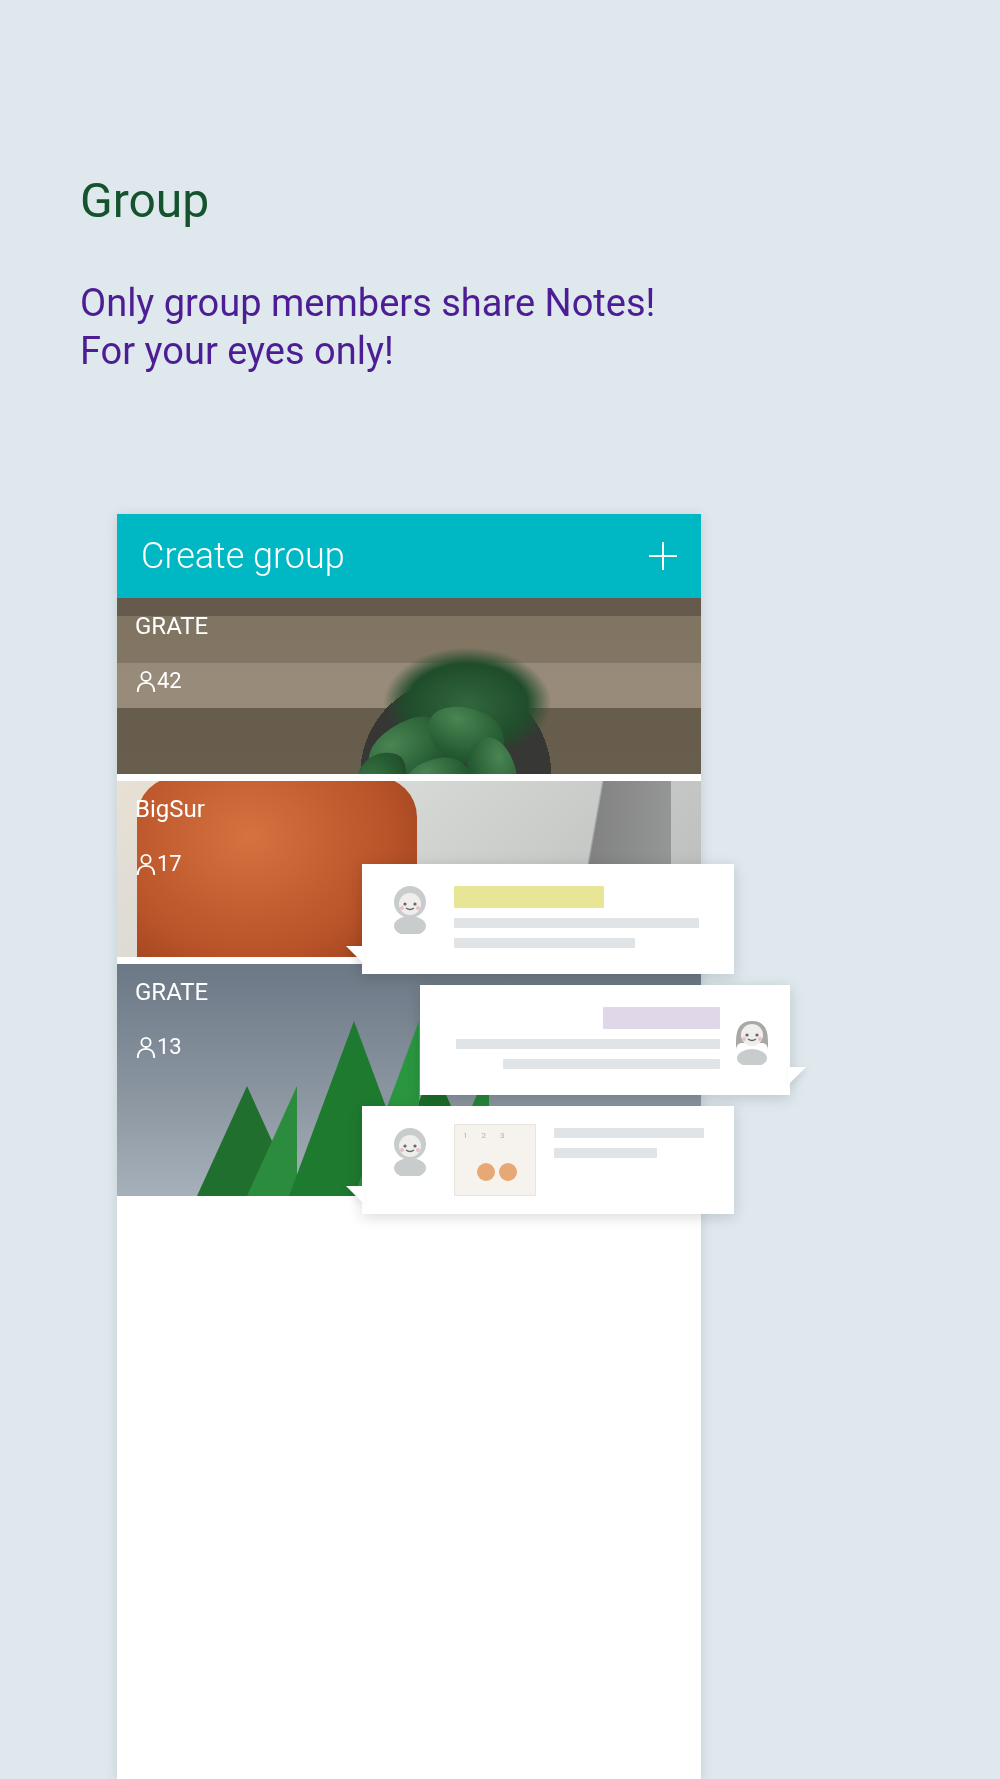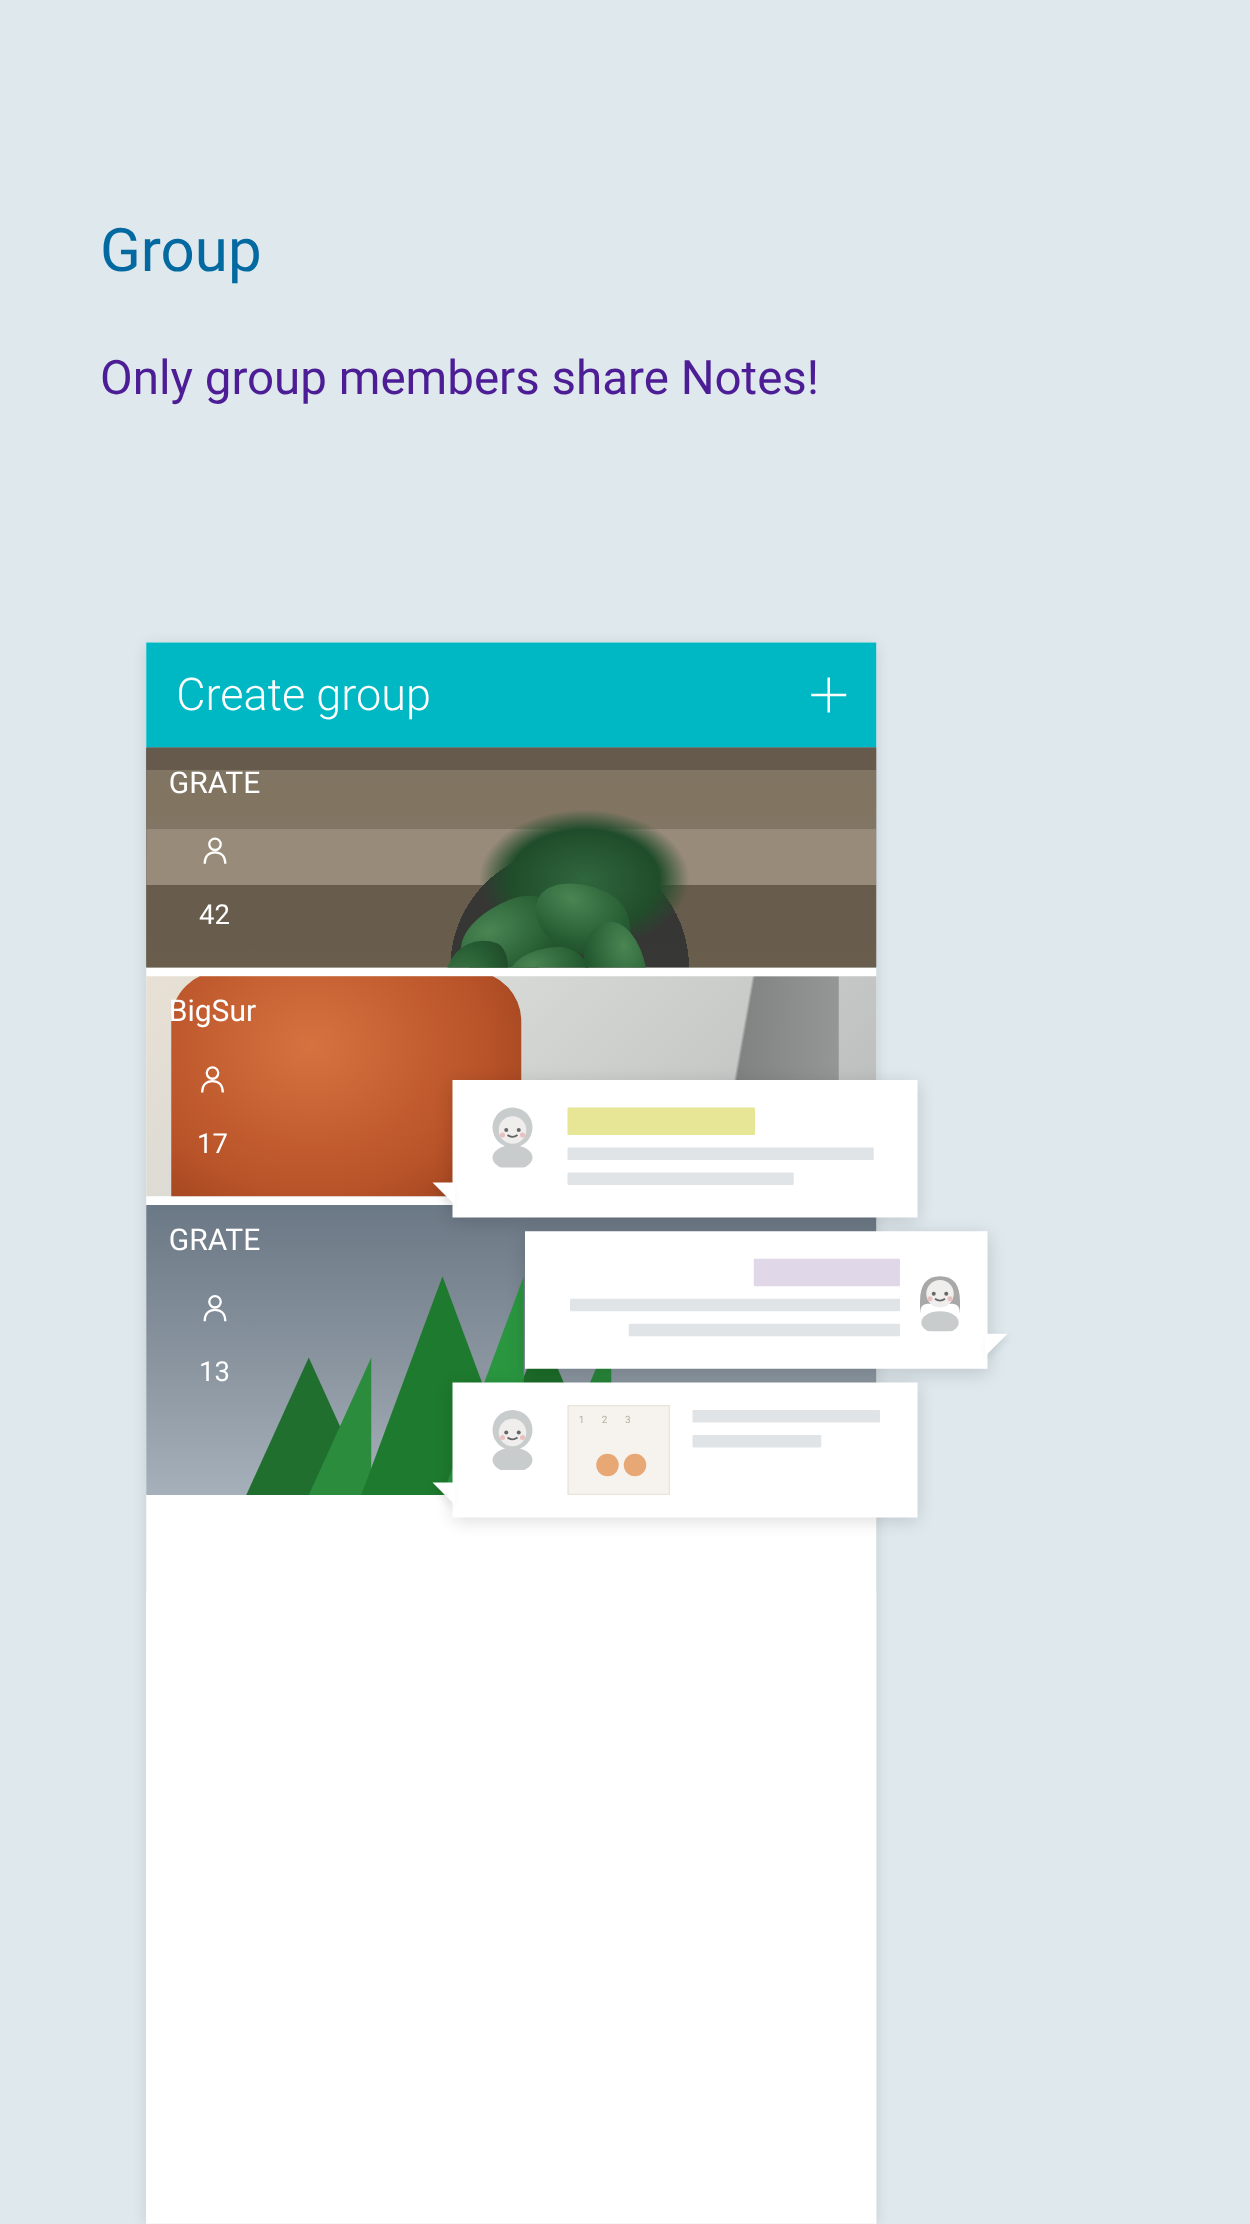--- a/index.html
+++ b/index.html
@@ -14,21 +14,21 @@
       font-family: -apple-system, BlinkMacSystemFont, "Segoe UI", Roboto, Helvetica, Arial, sans-serif;
       position: relative;
       overflow: hidden;
     }
     .page-title {
       position: absolute;
       top: 172px;
       left: 80px;
       font-size: 48px;
       font-weight: 400;
-      color: #0369a1;
+      color: #14532d;
     }
     .page-description {
       position: absolute;
       top: 280px;
       left: 80px;
       font-size: 38px;
       line-height: 1.25;
       color: #4c1d95;
       font-weight: 400;
     }
@@ -90,23 +90,22 @@
       color: #fff;
       z-index: 2;
     }
     .group-name {
       font-size: 24px;
       font-weight: 400;
       margin-bottom: 28px;
     }
     .member-row {
       display: flex;
-      align-items: center;
-      gap: 28px;
-      flex-direction: column;
+      align-items: flex-end;
+      gap: 0;
     }
     .member-count {
       font-size: 22px;
     }
     .person-icon {
       width: 22px;
       height: 24px;
       display: inline-block;
     }
     
@@ -311,20 +310,21 @@
     }
     .dot.d1 { left: 22px; }
     .dot.d2 { left: 44px; }
   </style>
 </head>
 <body>
 
 <div class="page-title">Group</div>
 <div class="page-description">
   <span>Only group members share Notes!</span><br>
+  <span>For your eyes only!</span>
 </div>
 
 <div class="app-mockup">
   <div class="create-group-bar">
     <span class="create-group-label">Create group</span>
     <span class="plus-icon"></span>
   </div>
 
   <div class="group-card card-1">
     <span class="leaf l1"></span>

